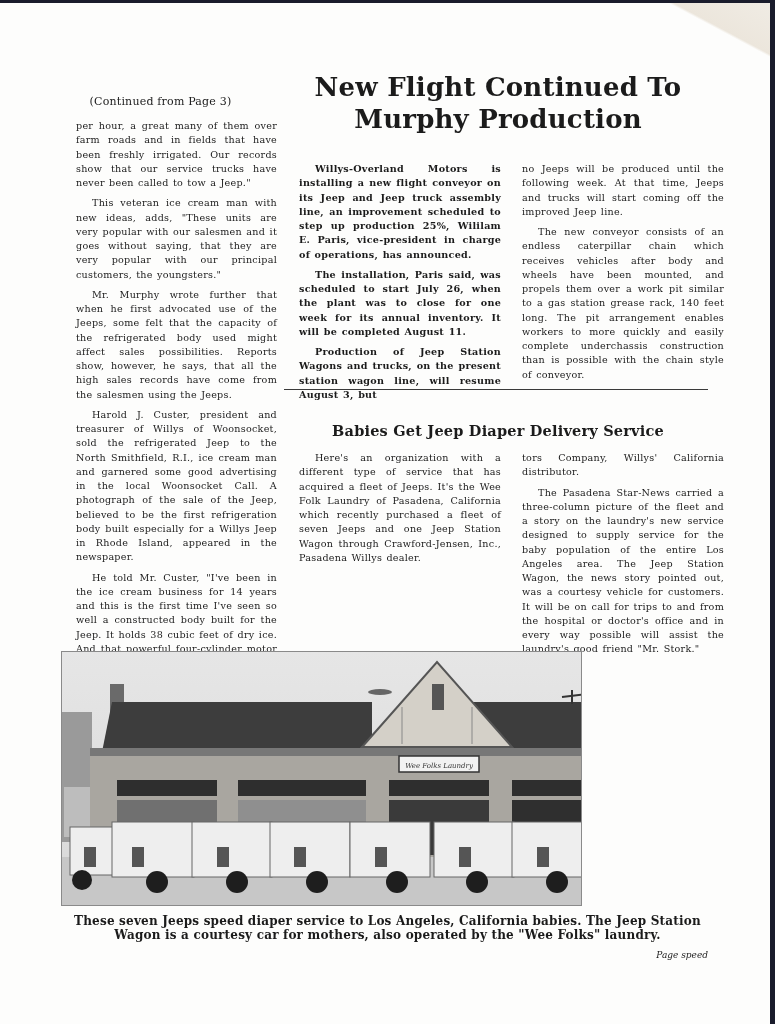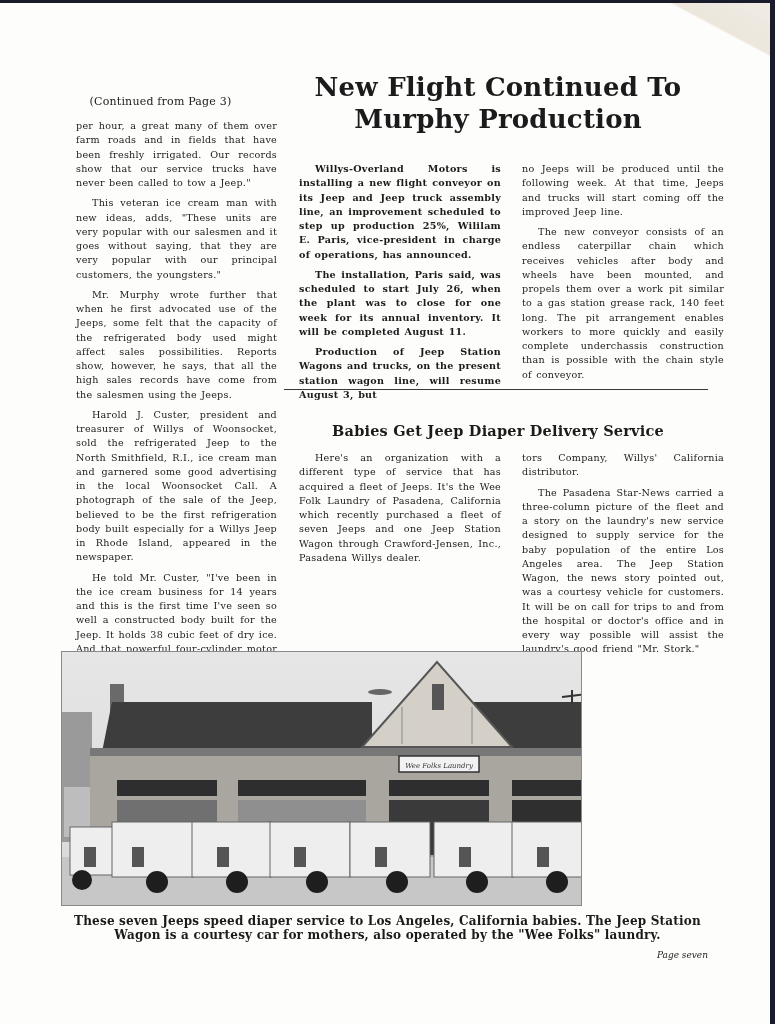--- a/index.html
+++ b/index.html
@@ -177,14 +177,14 @@
         <circle cx="335" cy="230" r="11"></circle>
           <circle cx="415" cy="230" r="11"></circle>
         <circle cx="495" cy="230" r="11"></circle>
           <circle cx="560" cy="230" r="11"></circle>
         <circle cx="610" cy="230" r="11"></circle>
       </g>
     </svg>
   </div>
 
   <div class="caption">These seven Jeeps speed diaper service to Los Angeles, California babies. The Jeep Station Wagon is a courtesy car for mothers, also operated by the "Wee Folks" laundry.</div>
-  <div class="folio">Page seven</div>
+  <div class="folio">Page speed</div>
 </div>
 
 </body></html>

